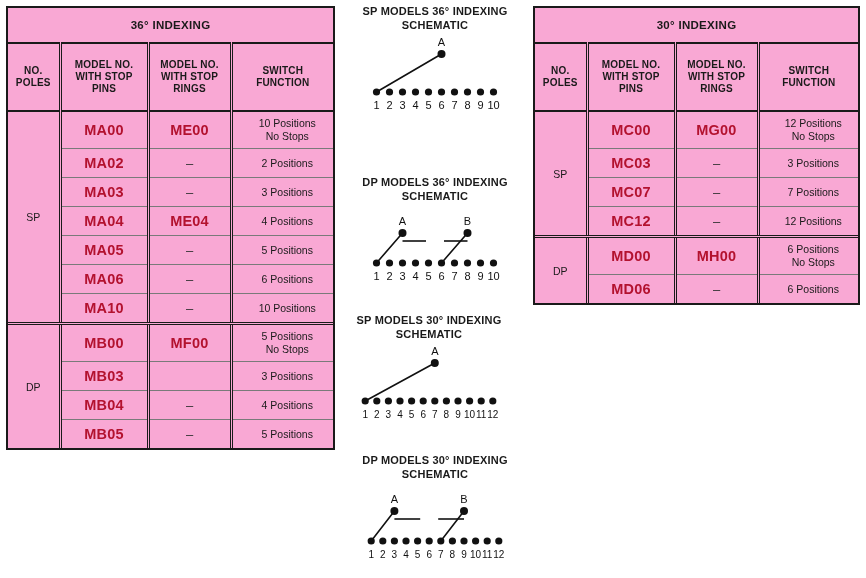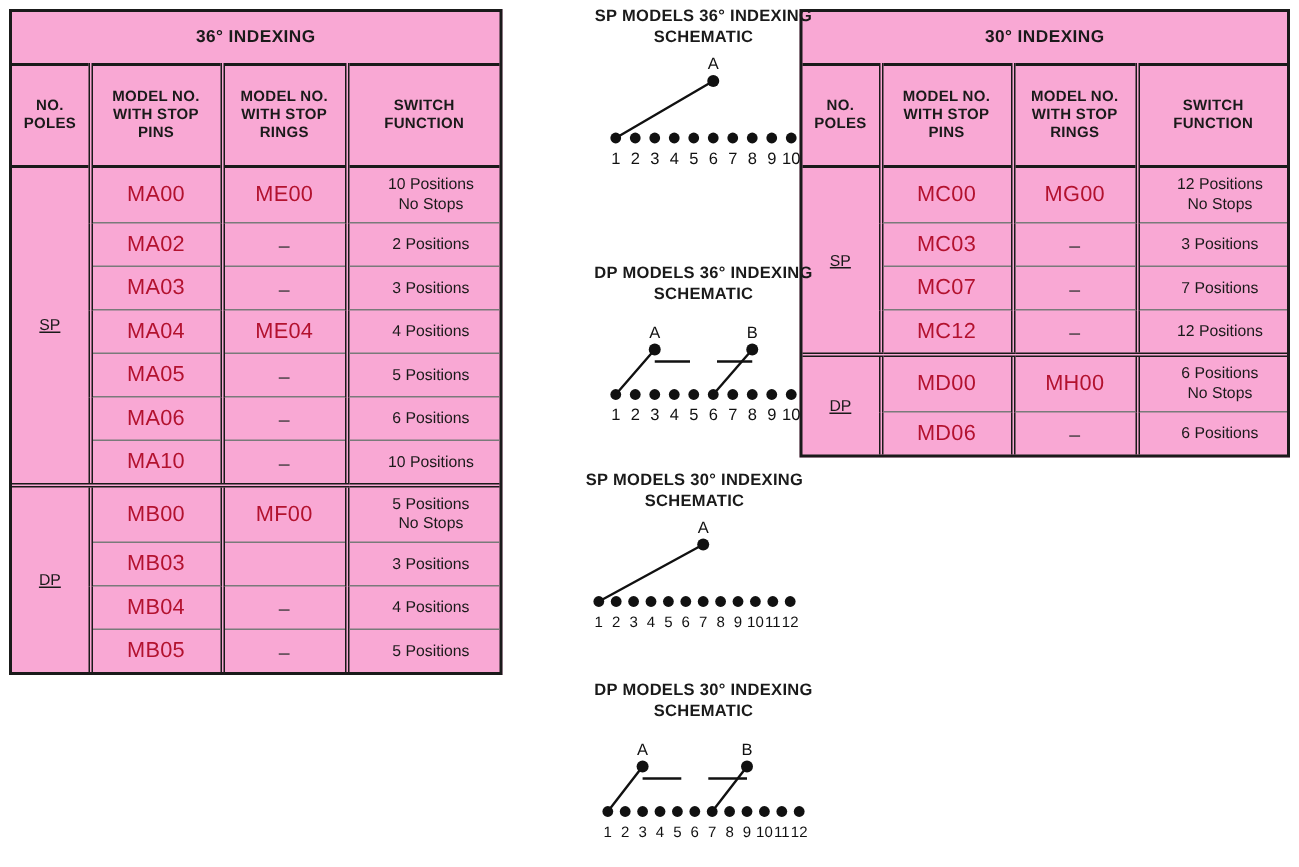--- a/index.html
+++ b/index.html
@@ -57,25 +57,24 @@
     border-bottom: 2px solid #1a1a1a !important;
   }
 
   
   .sep-l { border-left: 3px double #1a1a1a !important; }
 
   
   .poles {
     font-size: 10.5px;
     color: #1a1a1a;
-    text-decoration: underline;
   }
   .model {
     font-size: 14.5px;
-    font-weight: normal;
+    font-weight: bold;
     color: #b3122f;
     letter-spacing: .2px;
   }
   .dash {
     font-size: 13px;
     color: #333;
   }
   .func {
     font-size: 10.5px;
     line-height: 13px;
@@ -86,21 +85,20 @@
   .rowline { border-bottom: 1px solid #7a7a7a !important; }
   .rowline-last { border-bottom: 0 !important; }
   .groupline { border-bottom: 3px double #1a1a1a !important; }
   .r1 { height: 36px; }
   .rn { height: 28px; }
 
   
   .schematic {
     position: absolute;
     width: 200px;
-    margin-left: 34px;
   }
   #sch-sp36 { left: 335px; top: 4px; }
   #sch-dp36 { left: 335px; top: 175px; }
   #sch-sp30 { left: 329px; top: 313px; }
   #sch-dp30 { left: 335px; top: 453px; }
 
   .sch-title {
     text-align: center;
     font-size: 11px;
     font-weight: bold;

